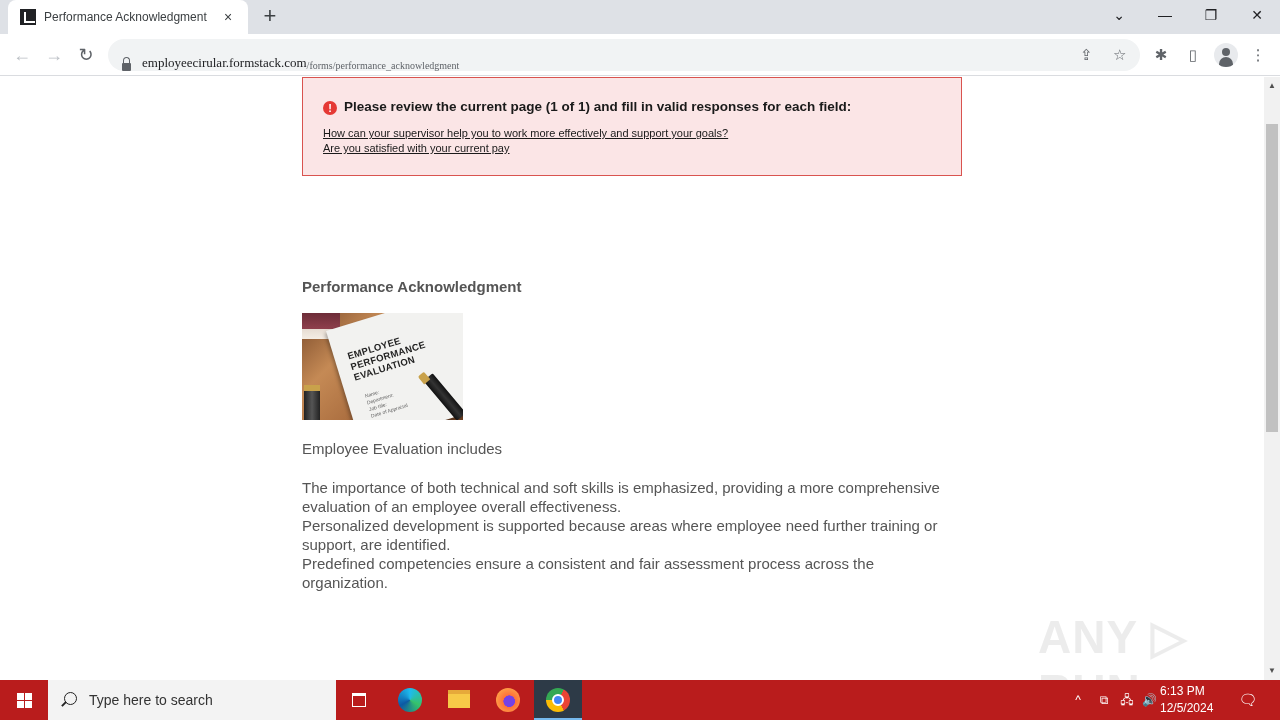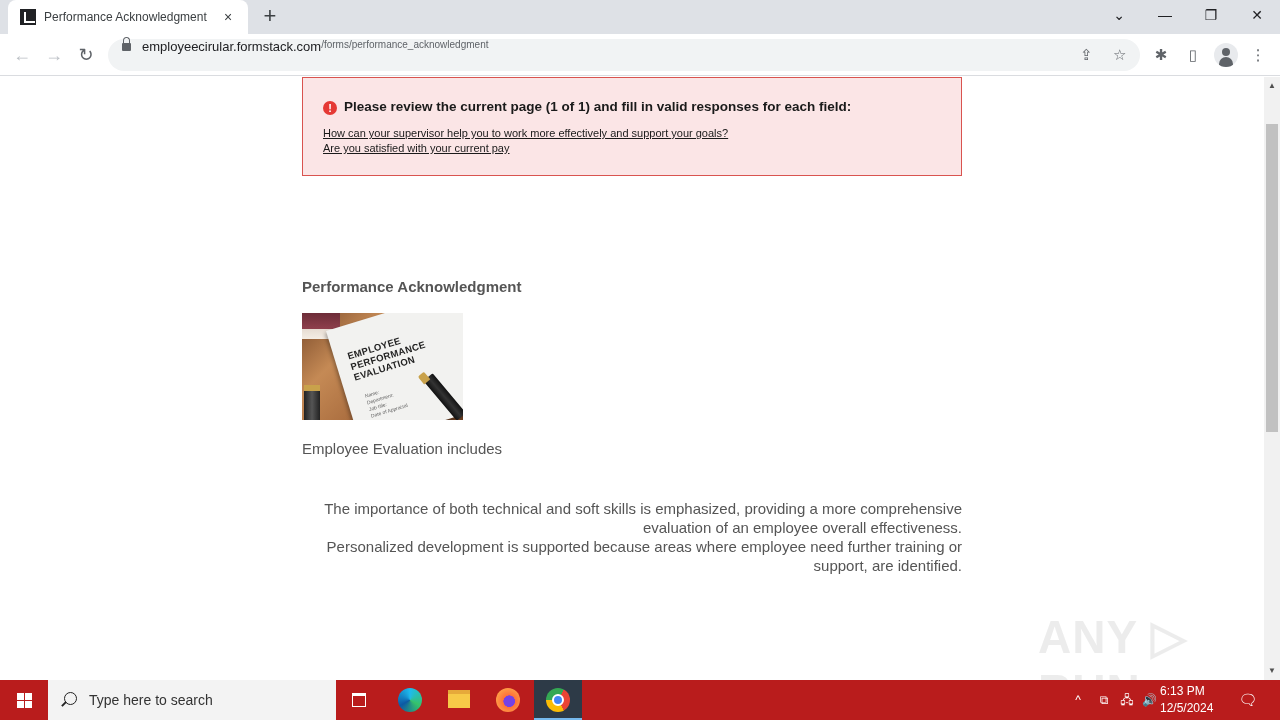--- a/index.html
+++ b/index.html
@@ -12,21 +12,21 @@
   .tab-favicon::after { content: ""; position: absolute; left: 4px; top: 3px; width: 9px; height: 9px; border-left: 2px solid #fff; border-bottom: 2px solid #fff; }
   .tab-title { font-size: 12px; color: #3c4043; flex: 1; white-space: nowrap; overflow: hidden; }
   .tab-close { font-size: 14px; color: #3c4043; width: 20px; text-align: center; }
   .new-tab { position: absolute; left: 258px; top: 4px; width: 24px; height: 24px; font-size: 22px; color: #3c4043; text-align: center; line-height: 24px; }
   .win-ctrl { position: absolute; top: 0; height: 30px; width: 46px; text-align: center; line-height: 30px; font-size: 14px; color: #202124; }
 
   
   .toolbar { position: absolute; top: 34px; left: 0; width: 1280px; height: 42px; background: #fff; border-bottom: 1px solid #dadce0; }
   .nav-btn { position: absolute; top: 8px; width: 26px; height: 26px; font-size: 18px; text-align: center; line-height: 26px; color: #5f6368; }
   .nav-btn.disabled { color: #bdc1c6; }
-  .omnibox { position: absolute; left: 108px; top: 5px; width: 1032px; height: 32px; background: #f1f3f4; border-radius: 16px; display: flex; align-items: flex-start; padding-left: 14px; }
+  .omnibox { position: absolute; left: 108px; top: 5px; width: 1032px; height: 32px; background: #f1f3f4; border-radius: 16px; display: flex; align-items: flex-end; padding-left: 14px; font-family: Liberation Serif, serif; }
   .lock { width: 9px; height: 8px; background: #5f6368; border-radius: 1px; position: relative; margin-right: 11px; margin-top: 4px; }
   .lock::before { content: ""; position: absolute; left: 1px; top: -6px; width: 5px; height: 6px; border: 1.5px solid #5f6368; border-bottom: none; border-radius: 4px 4px 0 0; }
   .url-host { font-size: 13px; color: #202124; }
   .url-path { font-size: 10px; color: #5f6368; }
   .omni-icon { position: absolute; top: 7px; font-size: 15px; color: #5f6368; }
   .tb-icon { position: absolute; top: 8px; width: 26px; height: 26px; text-align: center; line-height: 26px; font-size: 15px; color: #5f6368; }
   .avatar { position: absolute; left: 1214px; top: 43px; width: 24px; height: 24px; border-radius: 50%; background: #e8eaed; overflow: hidden; }
   .avatar::before { content: ""; position: absolute; left: 8px; top: 5px; width: 8px; height: 8px; border-radius: 50%; background: #5f6368; }
   .avatar::after { content: ""; position: absolute; left: 5px; top: 14px; width: 14px; height: 10px; border-radius: 7px 7px 0 0; background: #5f6368; }
 
@@ -42,21 +42,21 @@
     background: linear-gradient(135deg, #7a4a2a 0%, #c58a55 30%, #a96c3e 60%, #6d3f22 100%); }
   .eval-book { position: absolute; left: 0; top: 0; width: 38px; height: 26px; background: linear-gradient(180deg, #6d2d38 0%, #8e3f4c 60%, #e6dcd2 61%, #f4ede4 100%); }
   .eval-paper { position: absolute; left: 24px; top: 18px; width: 160px; height: 120px; background: #f2f2f0; transform: rotate(-17deg); transform-origin: left top; box-shadow: -2px 2px 4px rgba(0,0,0,0.3); }
   .eval-text { position: absolute; left: 44px; top: 38px; transform: rotate(-17deg); transform-origin: left top; font-size: 9.5px; font-weight: bold; color: #222; line-height: 11px; letter-spacing: 0.3px; }
   .eval-lines { position: absolute; left: 62px; top: 80px; transform: rotate(-17deg); transform-origin: left top; font-size: 5px; color: #666; line-height: 7px; }
   .eval-pen { position: absolute; left: 120px; top: 64px; width: 12px; height: 52px; background: linear-gradient(90deg,#111,#333,#111); transform: rotate(-40deg); transform-origin: top center; border-radius: 2px; }
   .eval-pen-tip { position: absolute; left: 118px; top: 60px; width: 8px; height: 10px; background: #c9a24b; transform: rotate(-40deg); border-radius: 2px 2px 0 0; }
   .eval-pen2 { position: absolute; left: 2px; top: 72px; width: 16px; height: 40px; background: linear-gradient(90deg,#222,#555,#222); border-radius: 3px; }
   .eval-pen2::before { content: ""; position: absolute; left: 0; top: 0; width: 16px; height: 6px; background: #c9a24b; }
   .sub-link { position: absolute; left: 302px; top: 363px; font-size: 15px; color: #555; }
-  .body-text { position: absolute; left: 302px; top: 422px; width: 660px; font-size: 15px; color: #555; line-height: 19px; text-align: right; }
+  .body-text { position: absolute; left: 302px; top: 401px; width: 660px; font-size: 15px; color: #555; line-height: 19px; }
   .body-text p { margin: 0; }
 
   .watermark { position: absolute; left: 1038px; top: 533px; font-size: 46px; font-weight: bold; color: rgba(200,200,200,0.35); letter-spacing: 1px; font-family: "Liberation Sans", sans-serif; }
 
   
   .scrollbar { position: absolute; top: 77px; left: 1264px; width: 16px; height: 603px; background: #f1f1f1; }
   .sb-up, .sb-down { position: absolute; left: 0; width: 16px; height: 14px; font-size: 8px; color: #505050; text-align: center; line-height: 14px; }
   .sb-up { top: 2px; } .sb-down { bottom: 2px; }
   .sb-thumb { position: absolute; left: 2px; top: 47px; width: 12px; height: 308px; background: #c1c1c1; }
 
@@ -133,20 +133,21 @@
     <div class="eval-pen"></div>
     <div class="eval-pen-tip"></div>
     <div class="eval-pen2"></div>
   </div>
 
   <div class="sub-link">Employee Evaluation includes</div>
 
   <div class="body-text">
     <p>The importance of both technical and soft skills is emphasized, providing a more comprehensive evaluation of an employee  overall effectiveness.</p>
     <p>Personalized development is supported because areas where employee need further training or support, are identified.</p>
+    <p>Predefined competencies ensure a consistent and fair assessment process across the organization.</p>
   </div>
 
   <div class="watermark">ANY ▷ RUN</div>
 </div>
 
 <div class="scrollbar">
   <div class="sb-up">▲</div>
   <div class="sb-thumb"></div>
   <div class="sb-down">▼</div>
 </div>

